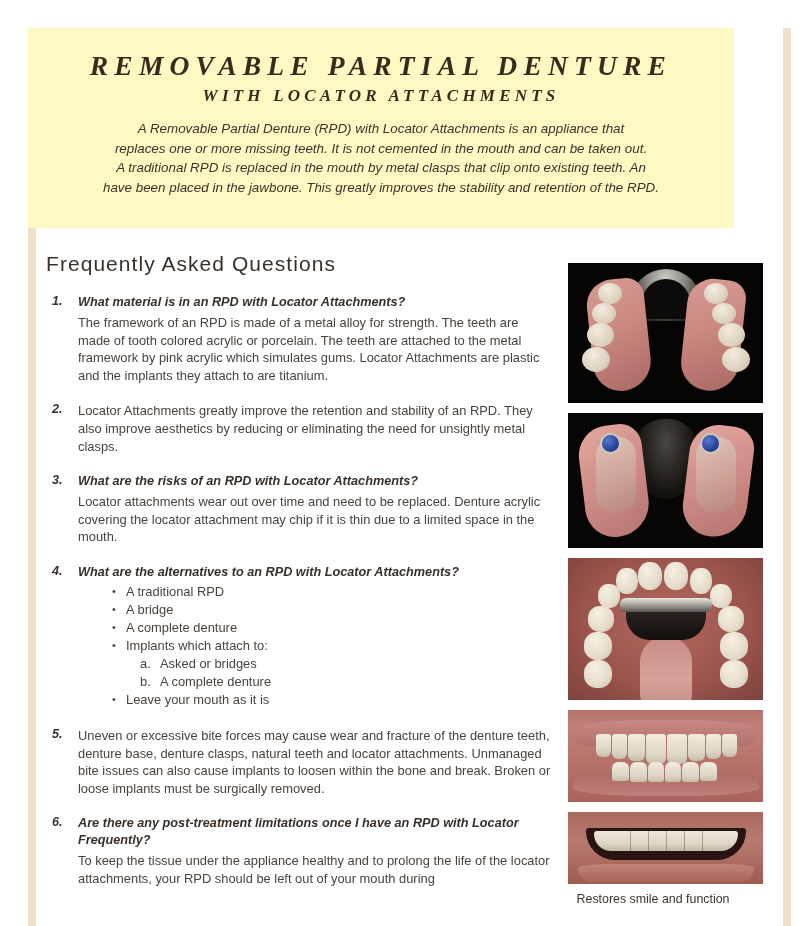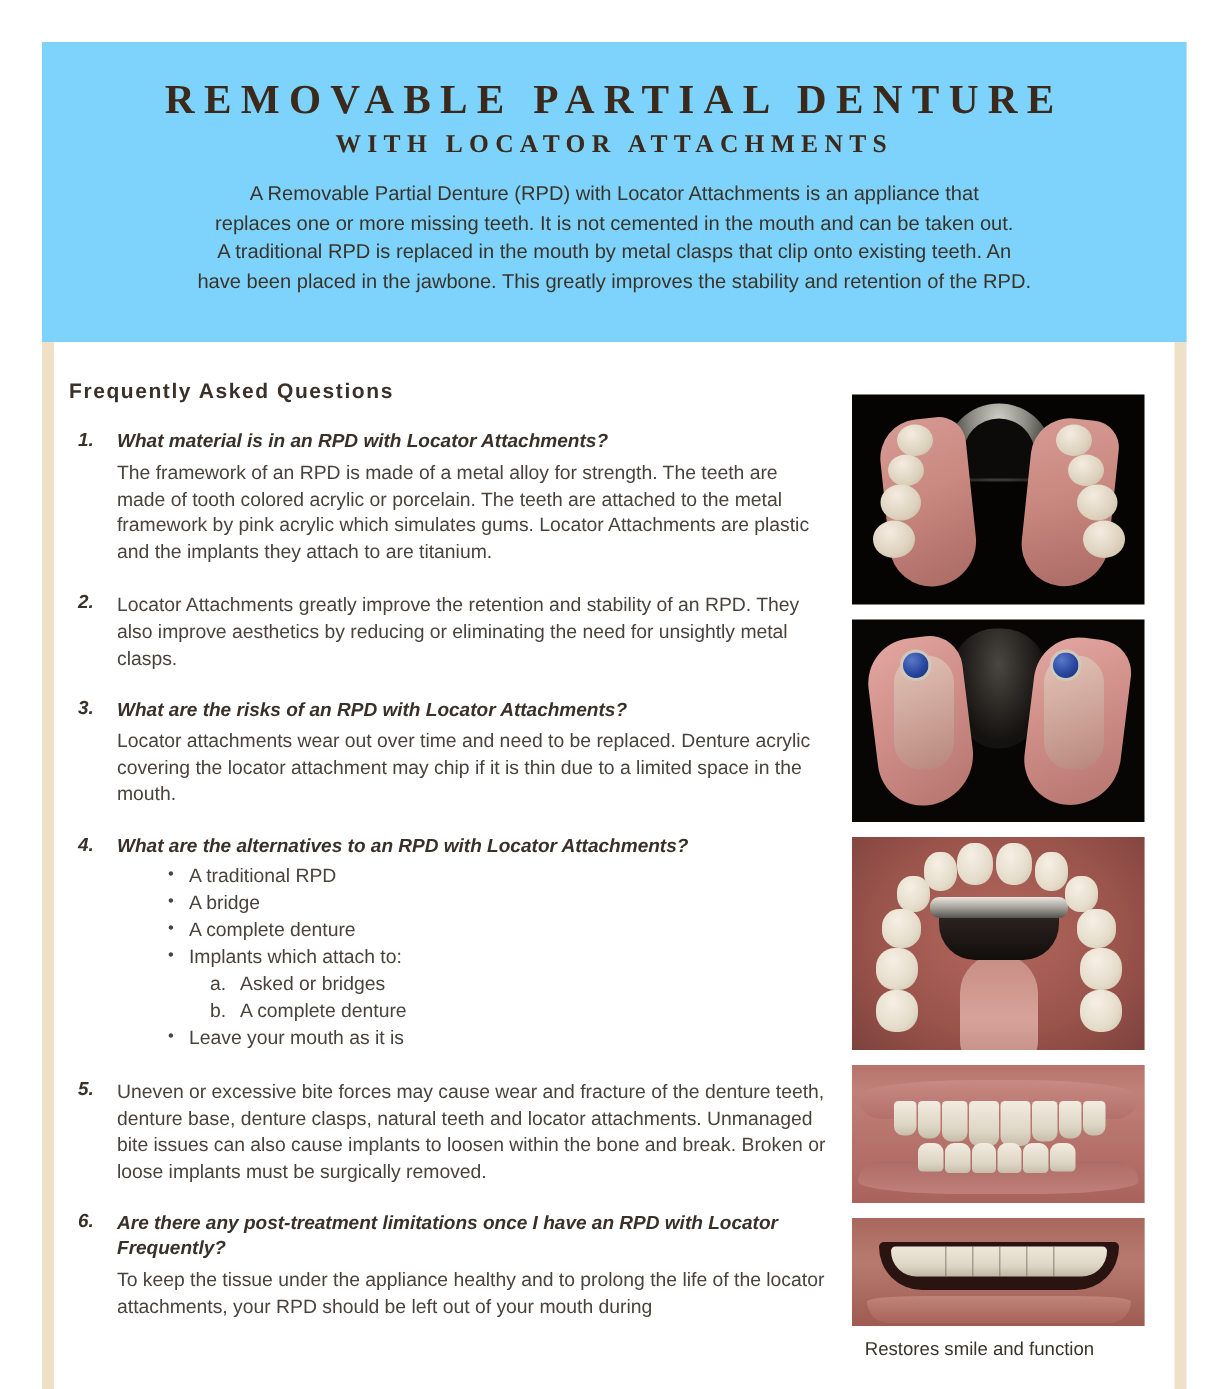--- a/index.html
+++ b/index.html
@@ -31,25 +31,26 @@
     background: #efe0c8;
   }
   .edge-stripe.left  { left: 28px; }
   .edge-stripe.right { left: 783px; }
 
   
   .header-band {
     position: absolute;
     left: 28px;
     top: 28px;
-    width: 763px;
+    width: 706px;
     height: 200px;
-    background: #7dd3fc;
+    background: #fef9c3;
     box-sizing: border-box;
     padding: 0 18px;
+    font-style: italic;
   }
 
   .title-main {
     margin: 0;
     padding-top: 22px;
     text-align: center;
     font-family: "Liberation Serif", serif;
     font-size: 27.5px;
     font-weight: 700;
     letter-spacing: 6.2px;
@@ -91,22 +92,22 @@
 
   .col-left {
     position: absolute;
     left: 10px;
     top: 0;
     width: 508px;
   }
 
   .faq-heading {
     margin: 16px 0 0 0;
-    font-size: 14px;
-    font-weight: 700;
+    font-size: 21px;
+    font-weight: 400;
     letter-spacing: 1.05px;
     color: #3a302a;
   }
 
   .faq-list {
     margin: 0;
     padding: 0;
     list-style: none;
   }
   .faq-item {

